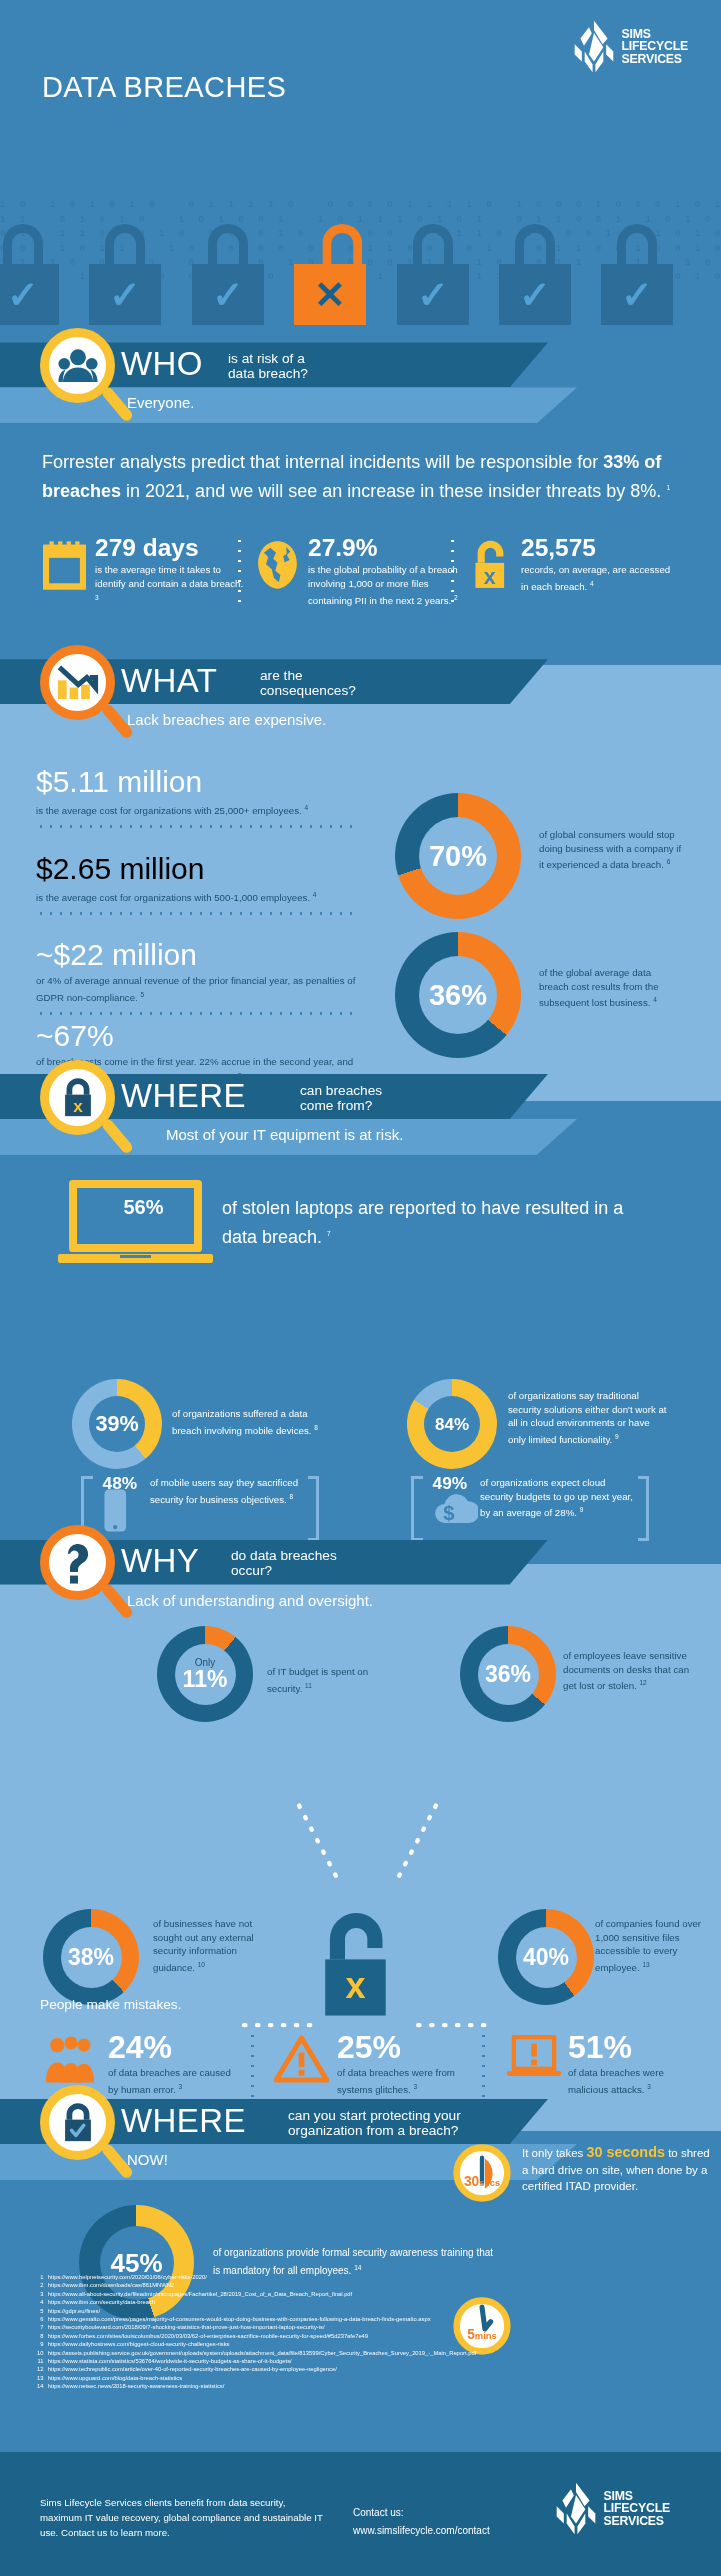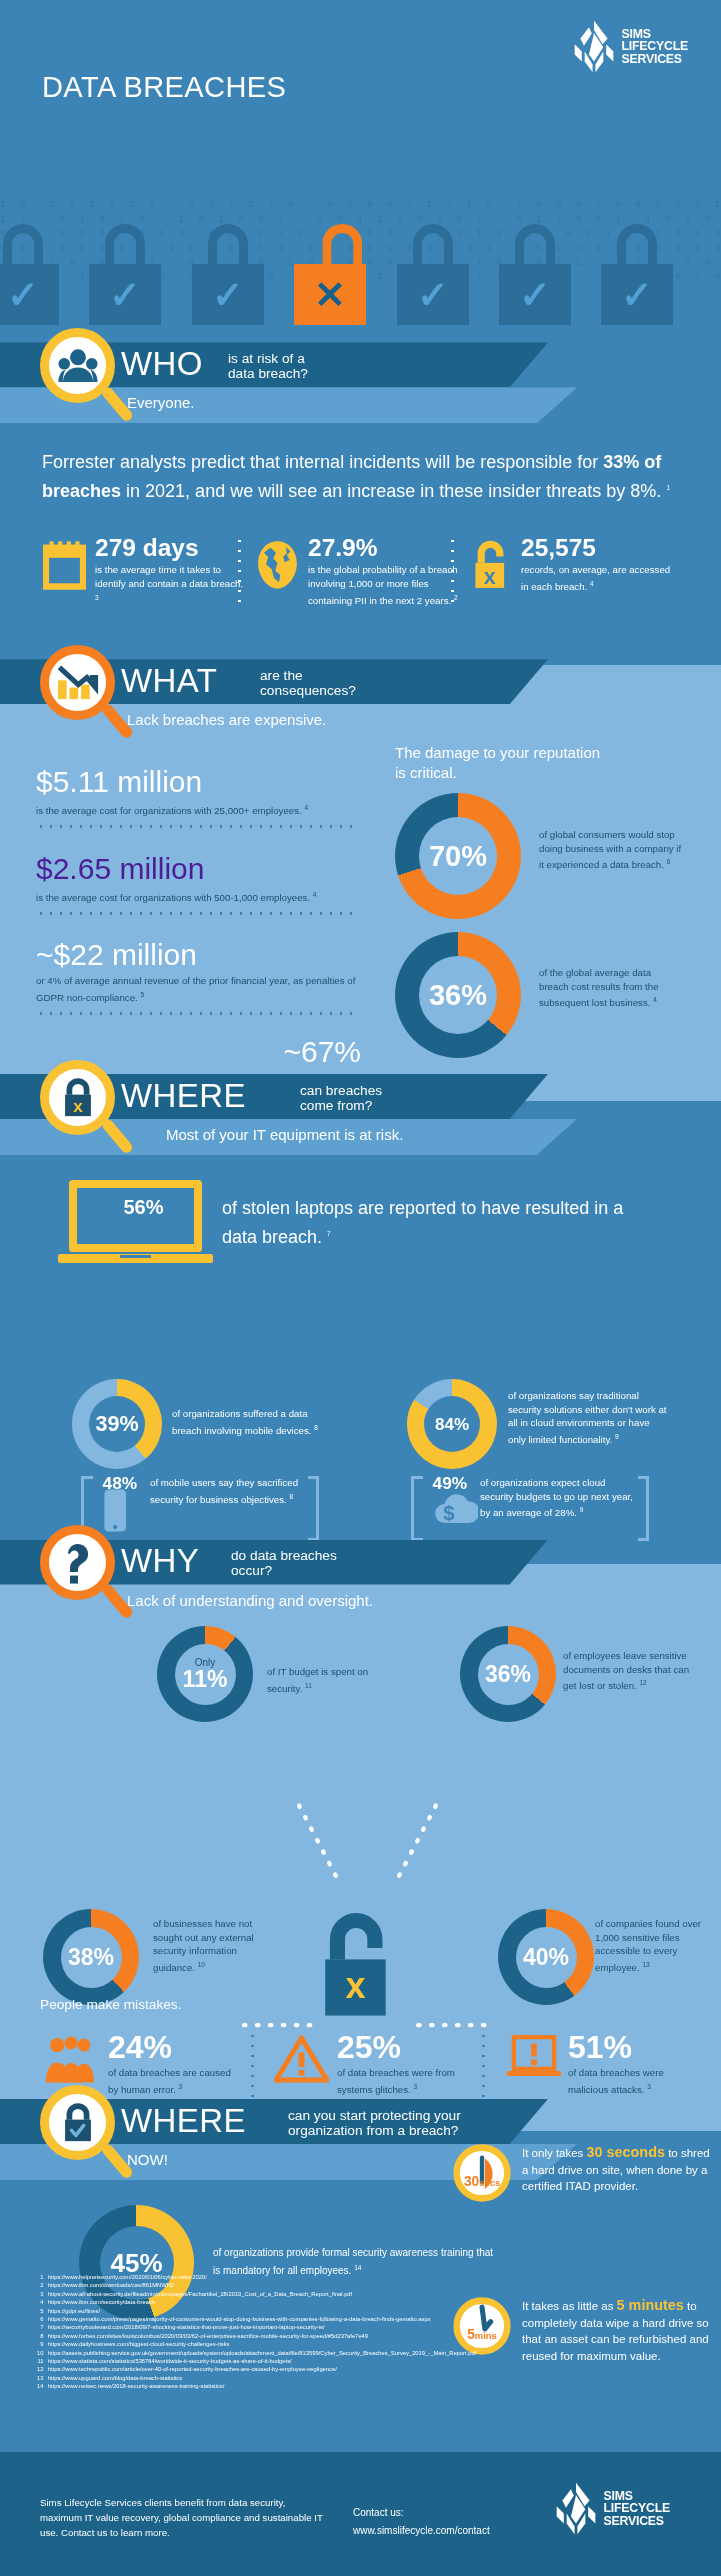--- a/index.html
+++ b/index.html
@@ -239,36 +239,35 @@
     <div class="ans" style="left:127px">Lack breaches are expensive.</div>
   </div>
 
   <div id="what-costs">
       <div style="position: absolute; left: 36px; top: 101px; width: 325px;">
         <div style="font-size:30px;font-weight:400;color:#fff;line-height:1.05;">$5.11 million</div>
         <div class="sm dark-txt" style="margin-top:3.6px;">is the average cost for organizations with 25,000+ employees. <sup>4</sup></div>
         <div class="dotline" style="position:relative;left:0;top:7.2px;width:317px;"></div>
       </div>
       <div style="position: absolute; left: 36px; top: 188px; width: 325px;">
-        <div style="font-size:30px;font-weight:400;color:#4c1d95;line-height:1.05;">$2.65 million</div>
+        <div style="font-size:30px;font-weight:400;color:#000000;line-height:1.05;">$2.65 million</div>
         <div class="sm dark-txt" style="margin-top:3.6px;">is the average cost for organizations with 500-1,000 employees. <sup>4</sup></div>
         <div class="dotline" style="position:relative;left:0;top:7.2px;width:317px;"></div>
       </div>
       <div style="position: absolute; left: 36px; top: 274px; width: 325px;">
         <div style="font-size:30px;font-weight:400;color:#fff;line-height:1.05;">~$22 million</div>
         <div class="sm dark-txt" style="margin-top:3.6px;">or 4% of average annual revenue of the prior financial year, as penalties of GDPR non-compliance. <sup>5</sup></div>
         <div class="dotline" style="position:relative;left:0;top:7.2px;width:317px;"></div>
       </div>
-      <div style="position: absolute; left: 36px; top: 371px; width: 325px; text-align: right;">
+      <div style="position: absolute; left: 36px; top: 355px; width: 325px;">
         <div style="font-size:30px;font-weight:400;color:#fff;line-height:1.05;">~67%</div>
         <div class="sm dark-txt" style="margin-top:3.6px;">of breach costs come in the first year. 22% accrue in the second year, and 11% occur more than 2 years after the breach. <sup>3</sup></div>
       </div>
     </div>
 
-  <div style="position:absolute;left:395px;top:78px;width:216px;font-size:15px;line-height:19.5px;color:#fff;">The damage to your reputation is critical.</div>
   <div id="what-donuts">
       <div class="donut" style="left: 395px; top: 128px; width: 126px; height: 126px; background: conic-gradient(rgb(245, 126, 32) 0deg, rgb(245, 126, 32) 252deg, rgb(29, 99, 137) 252deg, rgb(29, 99, 137) 360deg);">
         <div class="hole" style="width:78px;height:78px;background:#83b7e0;">
           <span class="pct" style="font-size:29px;color:#fff;">70%</span>
         </div>
       </div>
       <div class="sm dark-txt" style="position: absolute; left: 539px; top: 163px; width: 144px;">of global consumers would stop doing business with a company if it experienced a data breach. <sup>6</sup></div>
       <div class="donut" style="left: 395px; top: 267px; width: 126px; height: 126px; background: conic-gradient(rgb(245, 126, 32) 0deg, rgb(245, 126, 32) 129.6deg, rgb(29, 99, 137) 129.6deg, rgb(29, 99, 137) 360deg);">
         <div class="hole" style="width:78px;height:78px;background:#83b7e0;">
           <span class="pct" style="font-size:29px;color:#fff;">36%</span>
@@ -487,21 +486,20 @@
             <text x="40" y="58" text-anchor="middle" font-family="Liberation Sans, sans-serif" font-size="19" font-weight="700" fill="#f57e20">30<tspan font-size="13">secs</tspan></text>
           </svg></div>
         <div style="margin-left:69px;font-size:11.5px;line-height:16.6px;">It only takes <b style="color:#f9c233;font-size:14.4px;">30 seconds</b> to shred a hard drive on site, when done by a certified ITAD provider.</div>
       </div>
       <div style="position: absolute; left: 453px; top: 166px; width: 260px;">
         <div style="position:absolute;left:0;top:0;"><svg width="58" height="58" viewBox="0 0 80 80">
             <circle cx="40" cy="40" r="35" fill="#fff" stroke="#f9c233" stroke-width="9"></circle>
             <path d="M40 14 l4 30 8 -10" stroke="#1d6389" stroke-width="7" fill="none" stroke-linecap="round" stroke-linejoin="round"></path>
             <text x="40" y="58" text-anchor="middle" font-family="Liberation Sans, sans-serif" font-size="19" font-weight="700" fill="#f57e20">5<tspan font-size="13">mins</tspan></text>
           </svg></div>
-        <div style="margin-left:69px;font-size:11.5px;line-height:16.6px;">It takes as little as <b style="color:#f9c233;font-size:14.4px;">5 minutes</b> to completely data wipe a hard drive so that an asset can be refurbished and reused for maximum value.</div>
       </div>
     </div>
 </div>
 
 <div class="band" style="top:2273px;height:144px;">
   <div id="refs" style="position:absolute;left:32px;top:0;font-size:5.8px;line-height:8.4px;">
       <div style="white-space:nowrap;"><span style="display:inline-block;width:11.5px;text-align:right;margin-right:4.3px;">1</span><span>https://www.helpnetsecurity.com/2020/01/06/cyber-risks-2020/</span></div>
       <div style="white-space:nowrap;"><span style="display:inline-block;width:11.5px;text-align:right;margin-right:4.3px;">2</span><span>https://www.ibm.com/downloads/cas/861MNWN2</span></div>
       <div style="white-space:nowrap;"><span style="display:inline-block;width:11.5px;text-align:right;margin-right:4.3px;">3</span><span>https://www.all-about-security.de/fileadmin/micropages/Fachartikel_28/2019_Cost_of_a_Data_Breach_Report_final.pdf</span></div>
       <div style="white-space:nowrap;"><span style="display:inline-block;width:11.5px;text-align:right;margin-right:4.3px;">4</span><span>https://www.ibm.com/security/data-breach</span></div>

